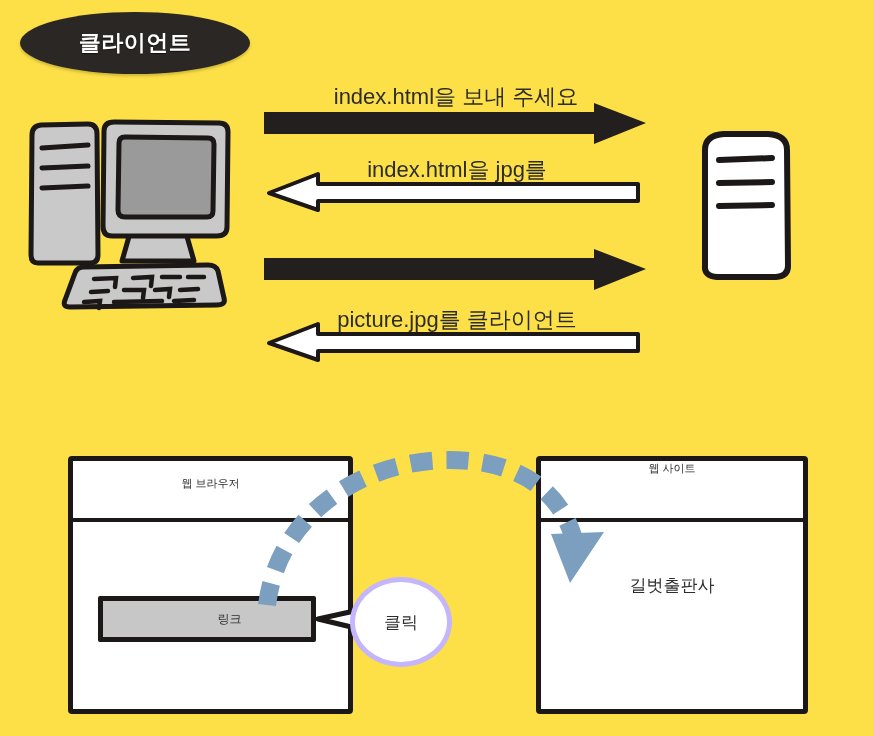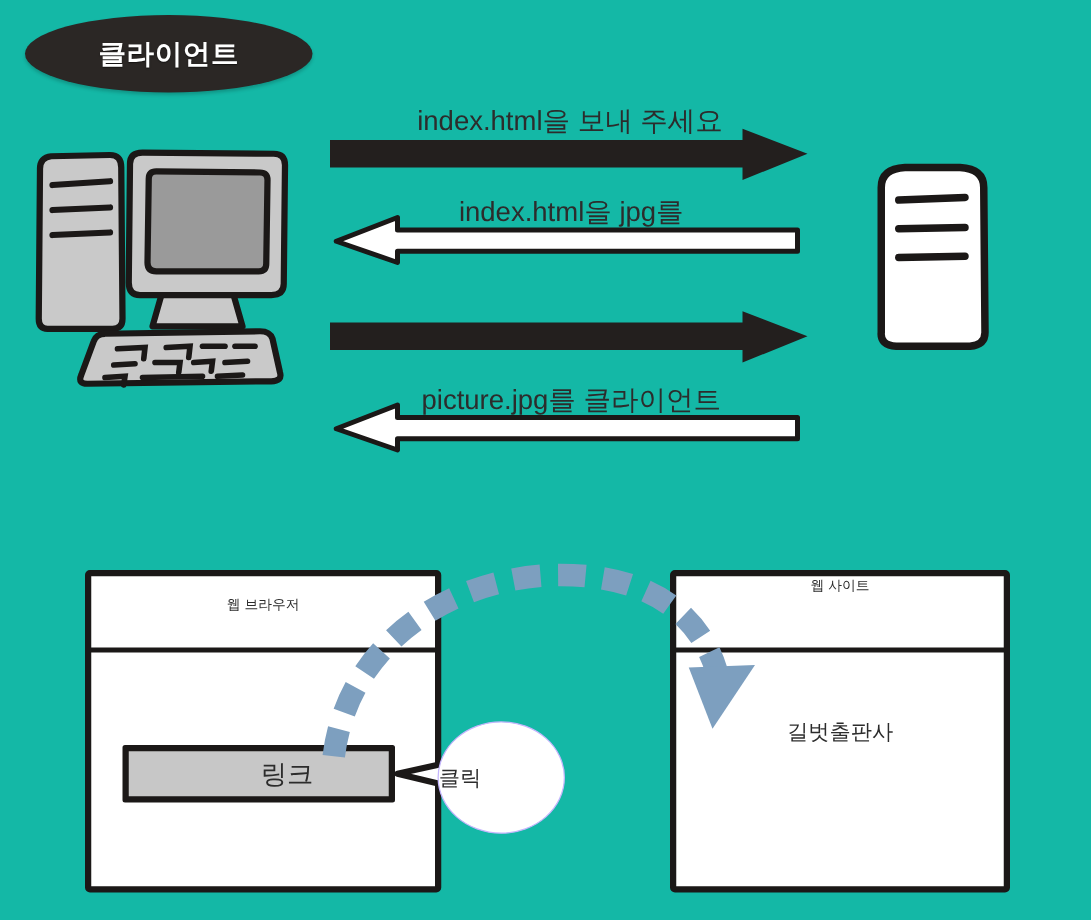--- a/index.html
+++ b/index.html
@@ -9,21 +9,21 @@
     background: #ffffff;
   }
   body {
     font-family: "Liberation Sans", "DejaVu Sans", sans-serif;
     color: #231f1e;
   }
   #canvas {
     position: relative;
     width: 873px;
     height: 736px;
-    background: #14b8a6;
+    background: #fde047;
     overflow: hidden;
   }
   .abs { position: absolute; }
 
   
   .pill {
     border-radius: 50%;
     background: #2b2725;
     display: flex;
     align-items: center;
@@ -72,32 +72,32 @@
   .link-bar {
     background: #c7c7c7;
     border: 5px solid #1b1817;
     box-sizing: border-box;
     display: flex;
     align-items: center;
     justify-content: center;
     border-radius: 2px;
   }
   .link-bar-text {
-    font-size: 21px;
+    font-size: 12px;
     color: #2c2c2c;
     margin-left: 45px;
   }
   .callout {
-    border: 1px solid #c4b5fd;
+    border: 5px solid #c4b5fd;
     border-radius: 50%;
     background: #ffffff;
     box-sizing: border-box;
     display: flex;
     align-items: center;
-    justify-content: flex-start;
+    justify-content: center;
   }
   .callout-text {
     font-size: 17px;
     color: #2c2c2c;
   }
   svg { display: block; overflow: visible; }
   .bottom-caption {
     font-size: 11px;
     color: #d8d8d8;
     white-space: nowrap;

